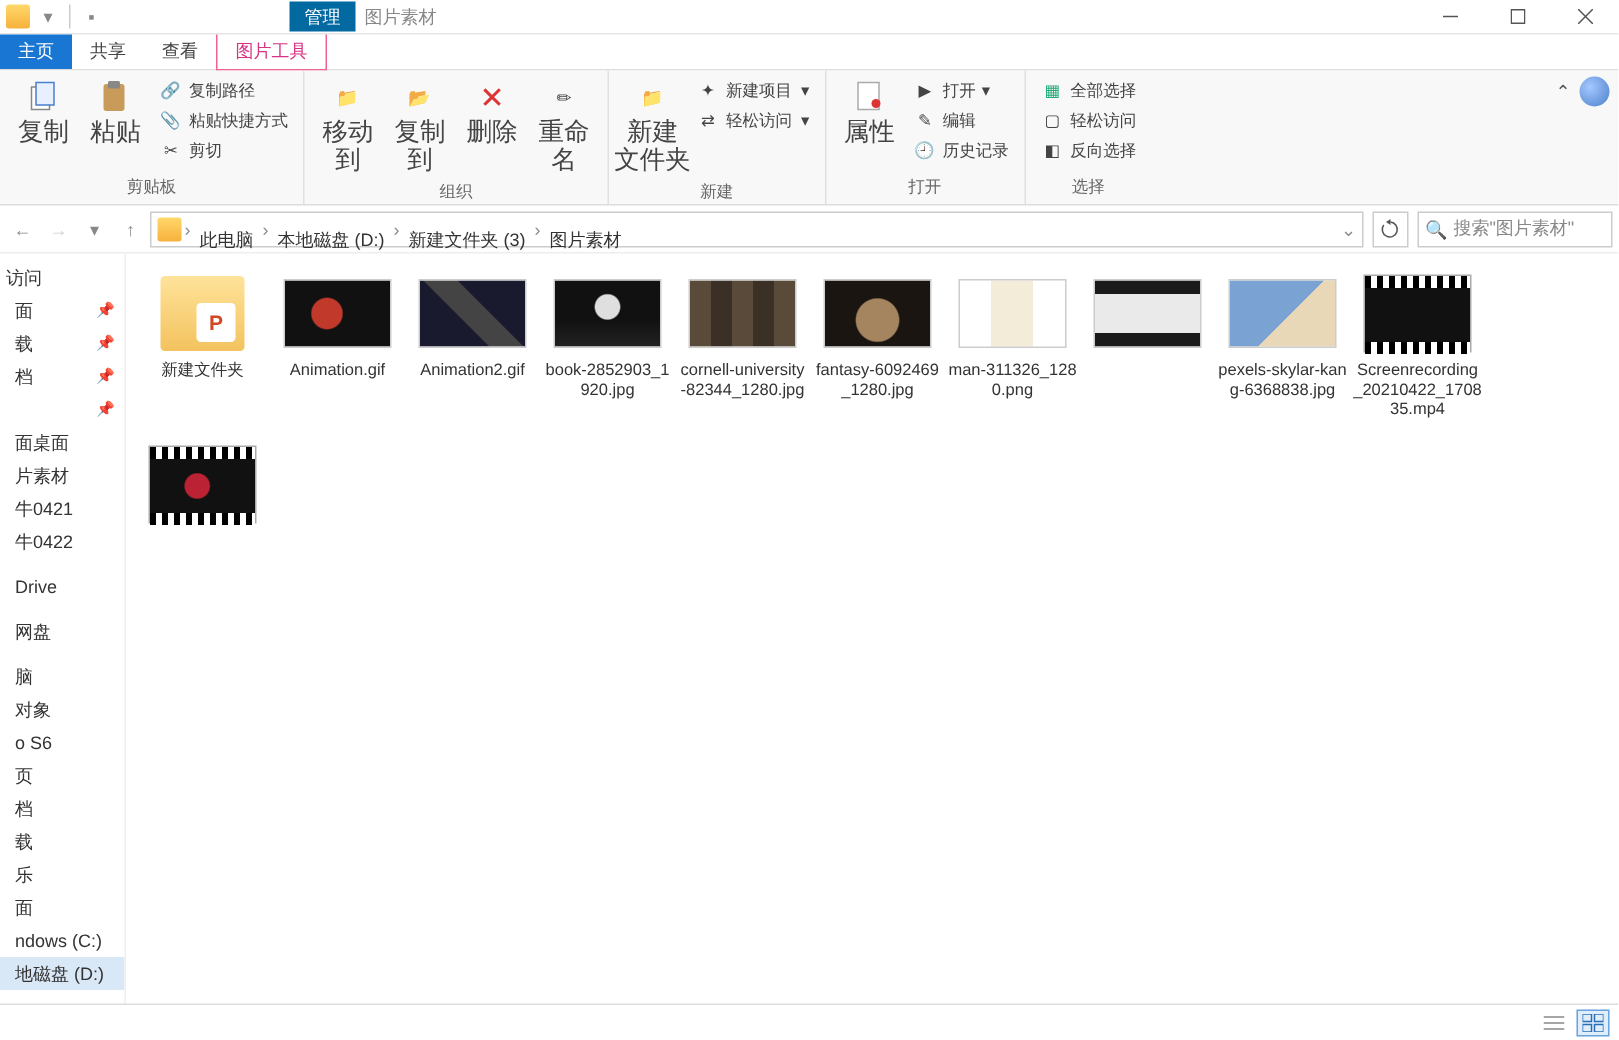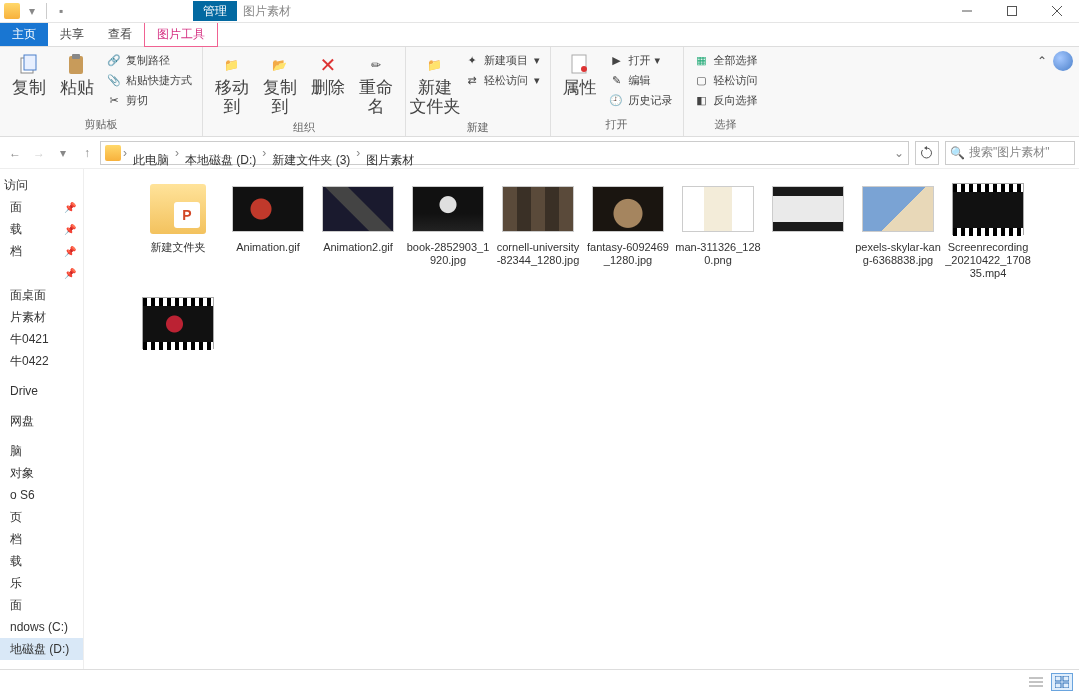--- a/index.html
+++ b/index.html
@@ -40,21 +40,21 @@
 .addrbar { height: 32px; display: flex; align-items: center; padding: 4px 4px; gap: 2px; border-bottom: 1px solid #eee; }
 .nav-btn { width: 22px; height: 22px; display: flex; align-items: center; justify-content: center; color: #888; }
 .breadcrumb { flex: 1; height: 24px; border: 1px solid #ccc; display: flex; align-items: center; padding: 0 4px; gap: 2px; }
 .breadcrumb .crumb { padding: 0 4px; color: #333; margin-top: 16px; }
 .breadcrumb .sep { color: #888; }
 .breadcrumb .fico { width: 16px; height: 16px; background: linear-gradient(#ffd86b,#f7b13c); border-radius: 2px; }
 .bc-refresh { width: 24px; height: 24px; border: 1px solid #ccc; display: flex; align-items: center; justify-content: center; margin-left: 4px; }
 .searchbox { width: 130px; height: 24px; border: 1px solid #ccc; display: flex; align-items: center; padding: 0 4px; margin-left: 4px; color: #888; gap: 4px; }
 
 
-.main { flex: 1; display: flex; min-height: 0; gap: 43px; }
+.main { flex: 1; display: flex; min-height: 0; }
 .sidebar { width: 84px; border-right: 1px solid #eee; padding: 4px 0; overflow: hidden; }
 .side-item { display: flex; align-items: center; justify-content: space-between; padding: 2px 6px 2px 10px; font-size: 12px; color: #333; height: 22px; }
 .side-item.selected { background: #d9e8f7; }
 .side-item .pin { color: #888; font-size: 10px; }
 .side-group-label { padding: 4px 0 2px 4px; color: #333; }
 
 .content { flex: 1; padding: 12px 8px; overflow: auto; }
 .items-wrap { display: flex; flex-wrap: wrap; gap: 14px 4px; align-content: flex-start; }
 .fitem { width: 86px; display: flex; flex-direction: column; align-items: center; text-align: center; gap: 4px; }
 .fitem .thumb { width: 72px; height: 56px; display: flex; align-items: center; justify-content: center; }

